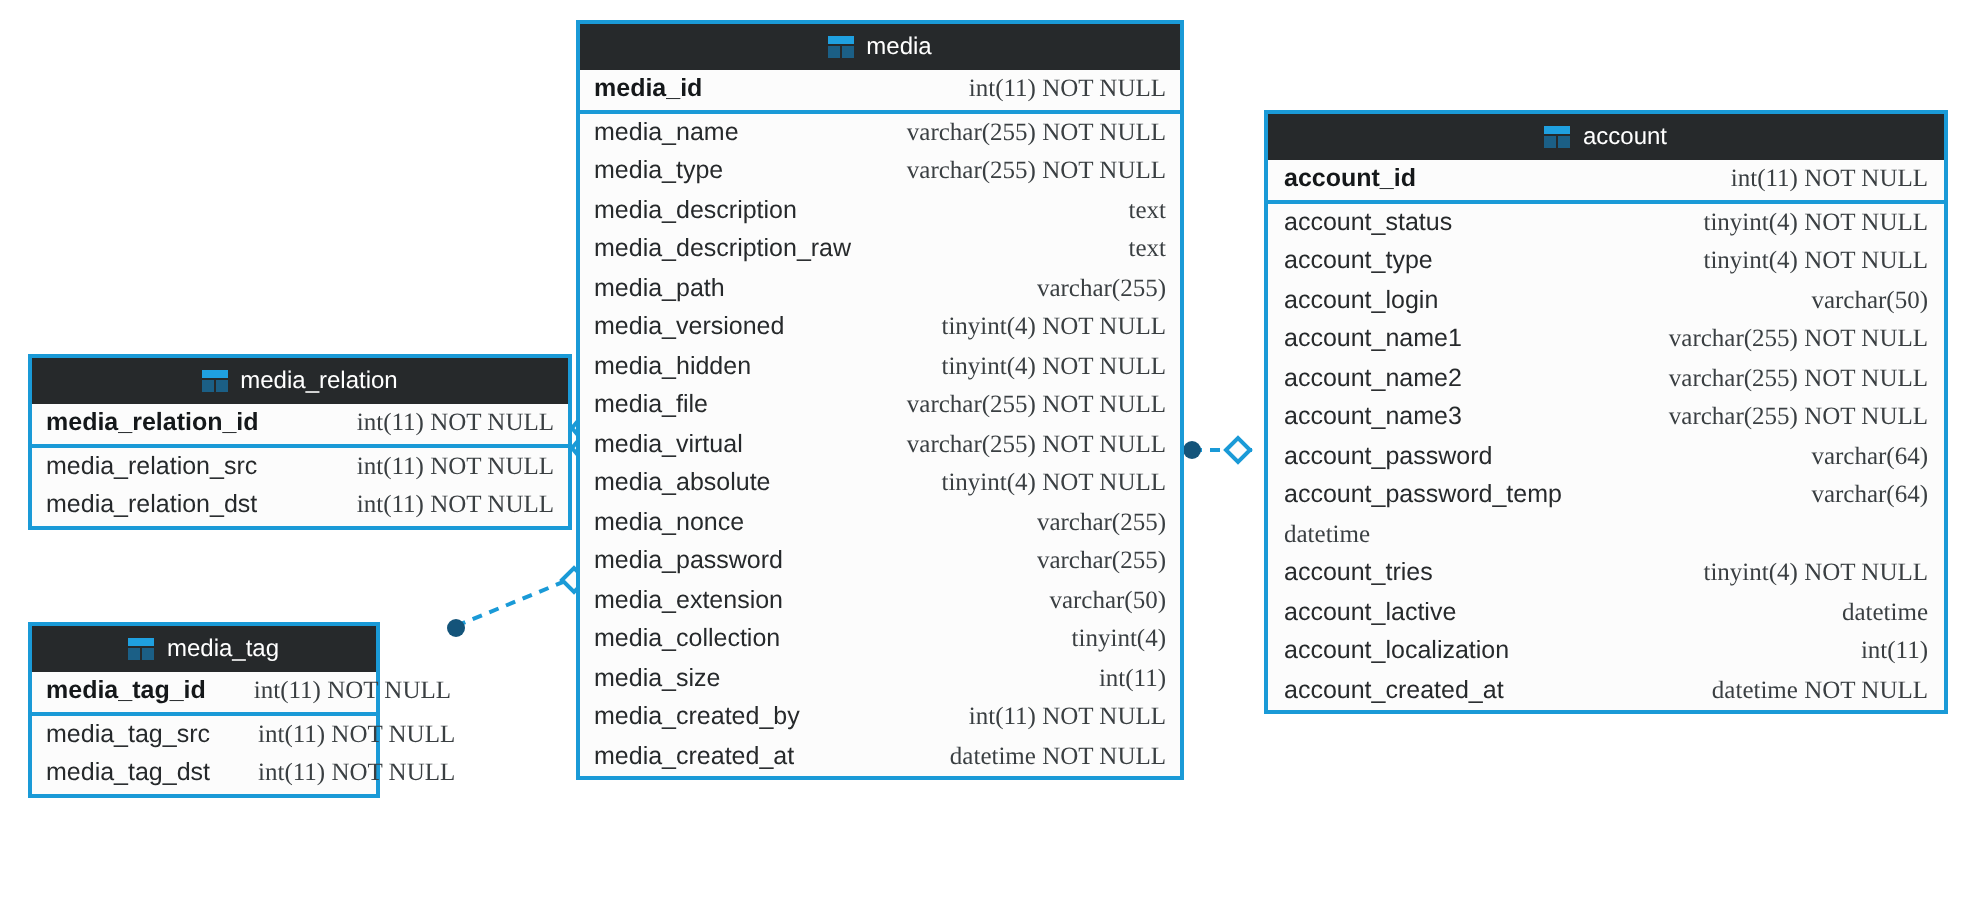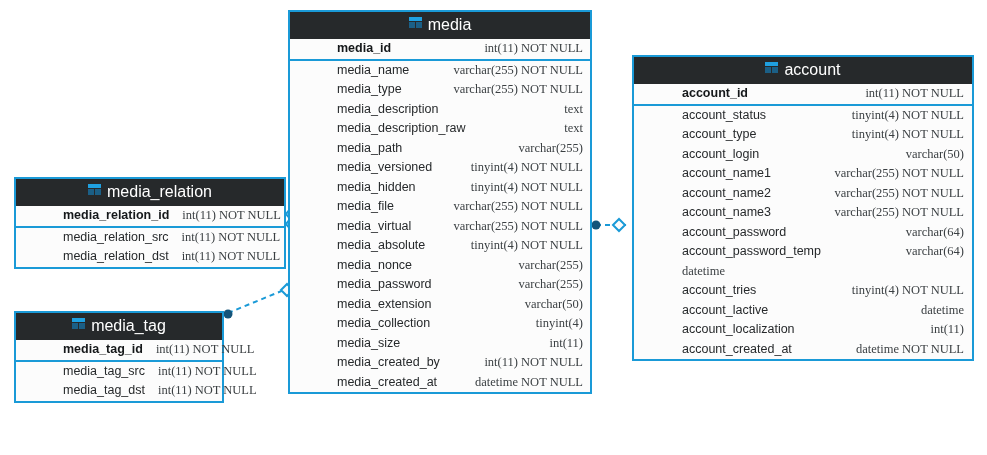--- a/index.html
+++ b/index.html
@@ -35,22 +35,23 @@
     border: 2px solid #1a9ad7;
     background: #fcfcfc;
     font-size: 12.5px;
     line-height: 1;
   }
   .entity-header {
     background: #26292b;
     color: #ffffff;
     text-align: center;
     padding: 5px 6px 6px 6px;
-    font-size: 16px;
+    font-size: 12px;
     display: flex;
+    align-items: center;
     justify-content: center;
     gap: 6px;
     white-space: nowrap;
   }
   .table-icon {
     display: inline-block;
     width: 13px;
     height: 11px;
     position: relative;
     flex: 0 0 auto;
@@ -76,43 +77,42 @@
   .entity-body {
     background: #fcfcfc;
   }
   .attr-row {
     display: flex;
     align-items: baseline;
     justify-content: space-between;
     padding: 3px 7px 4px 7px;
     color: #26292b;
     white-space: nowrap;
-    gap: 13px;
-    margin-left: 40px;
+    gap: 24px;
   }
   .attr-name {
     text-align: left;
   }
   .attr-type {
     text-align: right;
     color: #3a3f42;
     font-family: Liberation Serif, serif;
   }
   .pk-section {
     border-bottom: 2px solid #1a9ad7;
   }
   .pk-section .attr-name {
     font-weight: bold;
     color: #15181a;
   }
   
   #entity-media        { left: 288px; top: 10px;  width: 304px; }
   #entity-account      { left: 632px; top: 55px;  width: 342px; }
   #entity-media_relation { left: 14px; top: 177px; width: 272px; }
-  #entity-media_tag    { left: 14px;  top: 311px; width: 210px; }
+  #entity-media_tag    { left: 14px;  top: 311px; width: 176px; }
 
   #entity-media .attr-row        { padding: 3px 7px 4px 7px; }
   #entity-account .attr-row      { padding: 3px 8px 4px 8px; }
 </style>
 </head>
 <body>
 
 <div id="canvas">
 
   <svg class="relations" viewBox="0 0 987 455" xmlns="http://www.w3.org/2000/svg">

